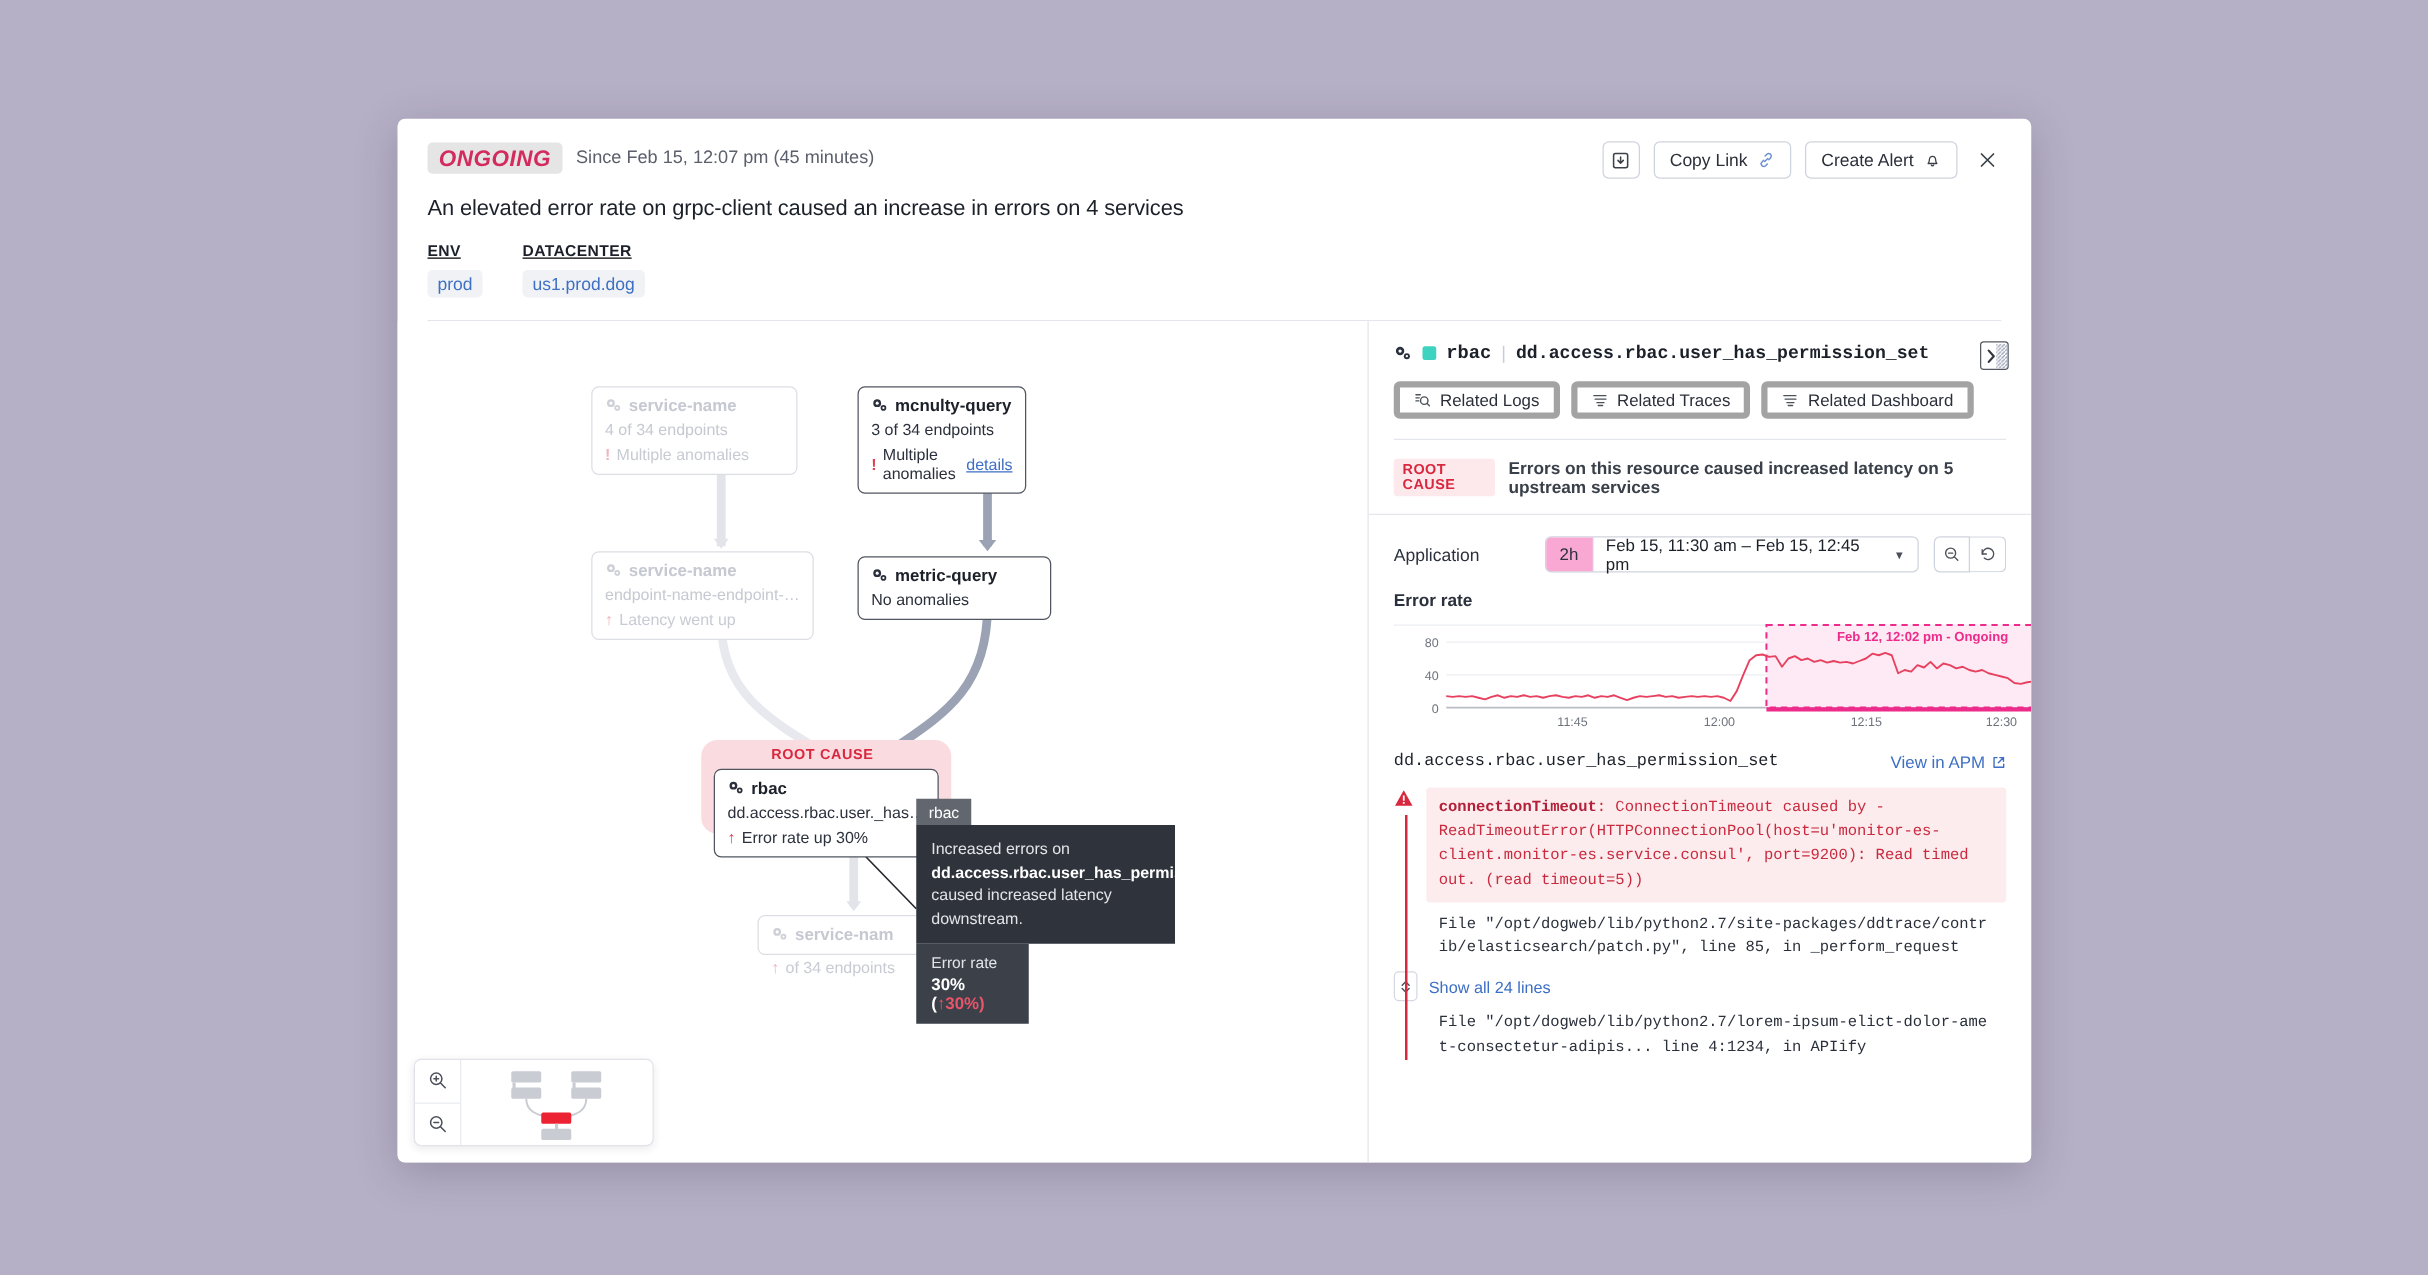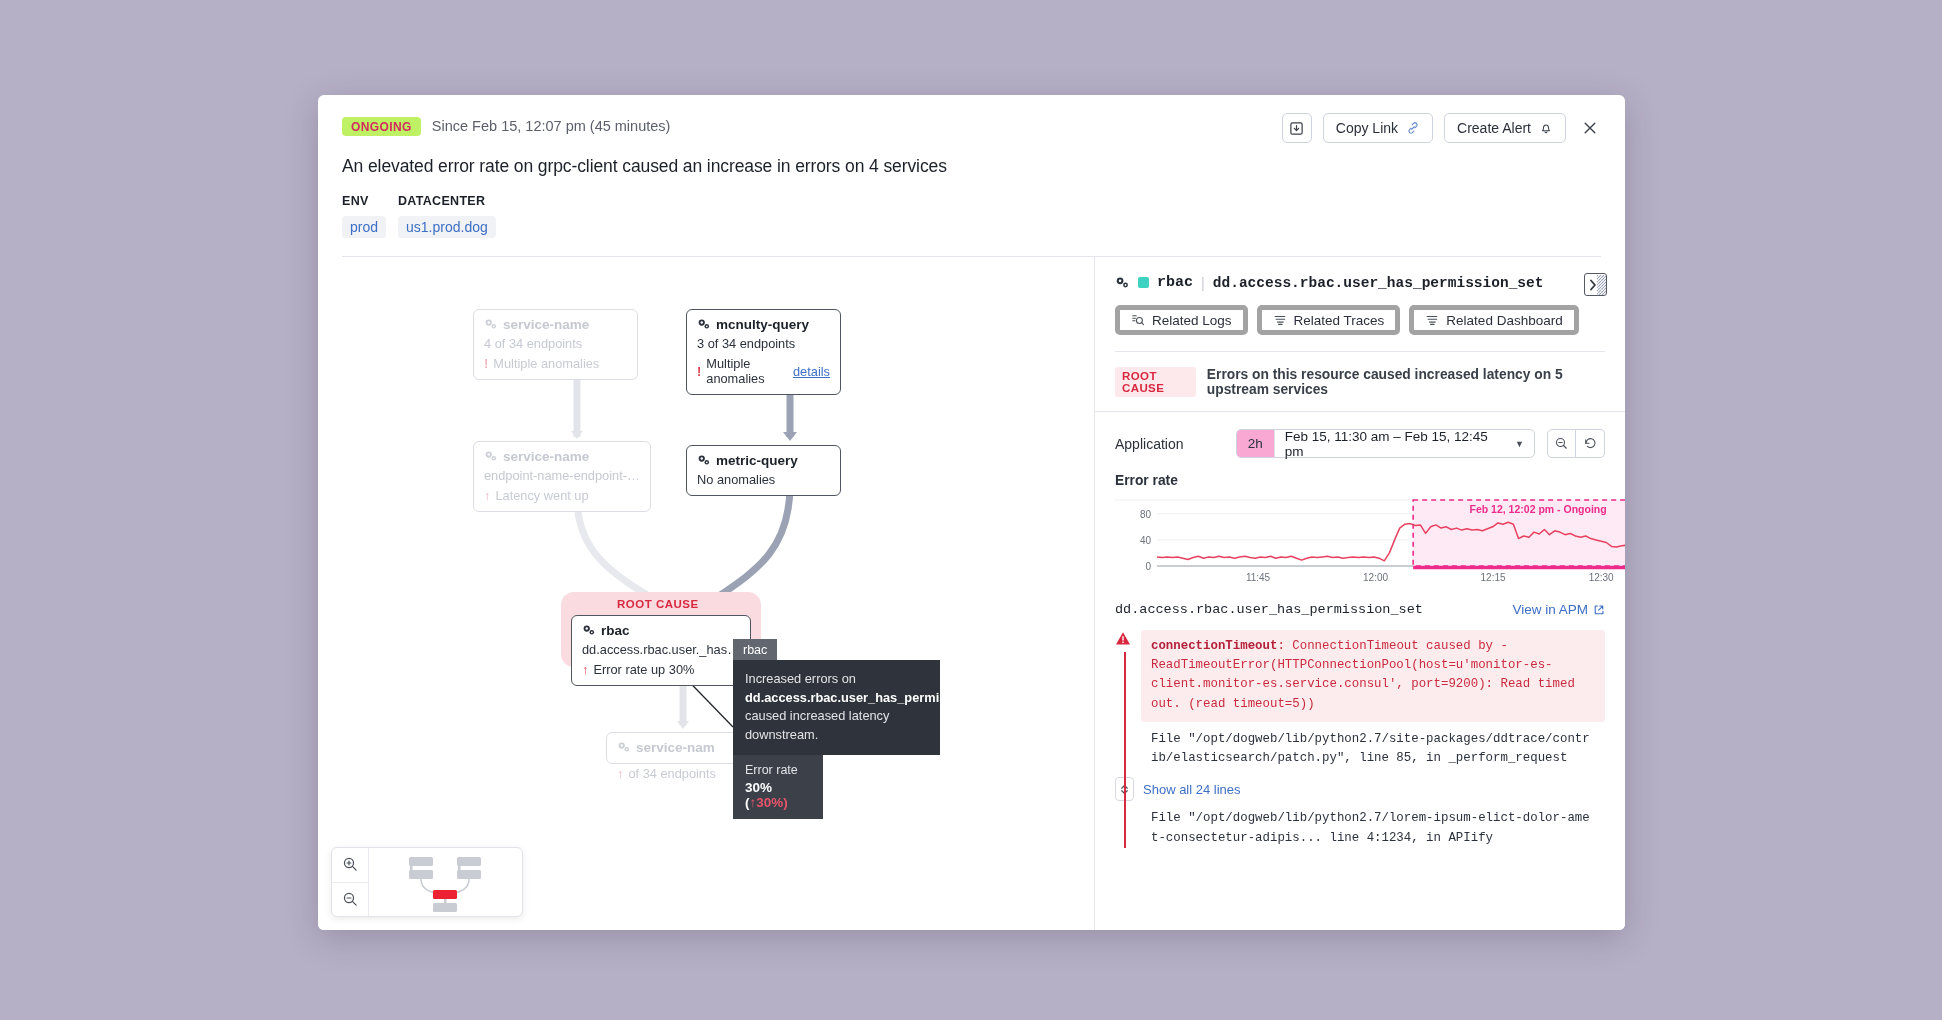--- a/index.html
+++ b/index.html
@@ -30,28 +30,29 @@
     padding: 18px 24px 0 24px;
     position: relative;
   }
   .hdr-row1 {
     display: flex;
     align-items: center;
     gap: 11px;
     height: 26px;
   }
   .badge-ongoing {
-    background: #bef264;
+    background: #e5e5e5;
     color: #d32b5e;
-    font-size: 12px;
+    font-size: 18px;
     font-weight: bold;
     letter-spacing: 0.4px;
     padding: 4px 9px 3px 9px;
     border-radius: 4px;
     line-height: 1;
+    font-style: italic;
   }
   .since-text {
     color: #5b5f6b;
     font-size: 14.5px;
   }
   .hdr-actions {
     position: absolute;
     right: 22px; top: 18px;
     display: flex;
     align-items: center;
@@ -84,21 +85,22 @@
   }
   .incident-title {
     margin-top: 17px;
     font-size: 17.5px;
     color: #1b2029;
     letter-spacing: -0.1px;
   }
   .tags-row {
     margin-top: 17px;
     display: flex;
-    gap: 12px;
+    gap: 32px;
+    text-decoration: underline;
   }
   .tag-col-label {
     font-size: 12.5px;
     font-weight: bold;
     color: #1b2029;
     letter-spacing: 0.3px;
   }
   .tag-chip {
     margin-top: 8px;
     display: inline-block;
@@ -559,21 +561,21 @@
               </svg>
             <span>service-name</span>
           </div>
           <div class="node-sub">4 of 34 endpoints</div>
           <div class="node-status">
             <span class="excl">!</span>
             <span>Multiple anomalies</span>
           </div>
         </div>
 
-        <div class="node" style="left:368px; top:52px; width:155px;">
+        <div class="node" style="left:368px; top:52px; width:135px;">
           <div class="node-title">
             <svg class="gear-ico" width="14" height="13" viewBox="0 0 16 15" fill="#2b313c">
                 <circle cx="5.4" cy="5.2" r="3.6"></circle>
                 <circle cx="5.4" cy="5.2" r="1.4" fill="#fff"></circle>
                 <circle cx="11.2" cy="9.6" r="2.6"></circle>
                 <circle cx="11.2" cy="9.6" r="1" fill="#fff"></circle>
               </svg>
             <span>mcnulty-query</span>
           </div>
           <div class="node-sub">3 of 34 endpoints</div>

